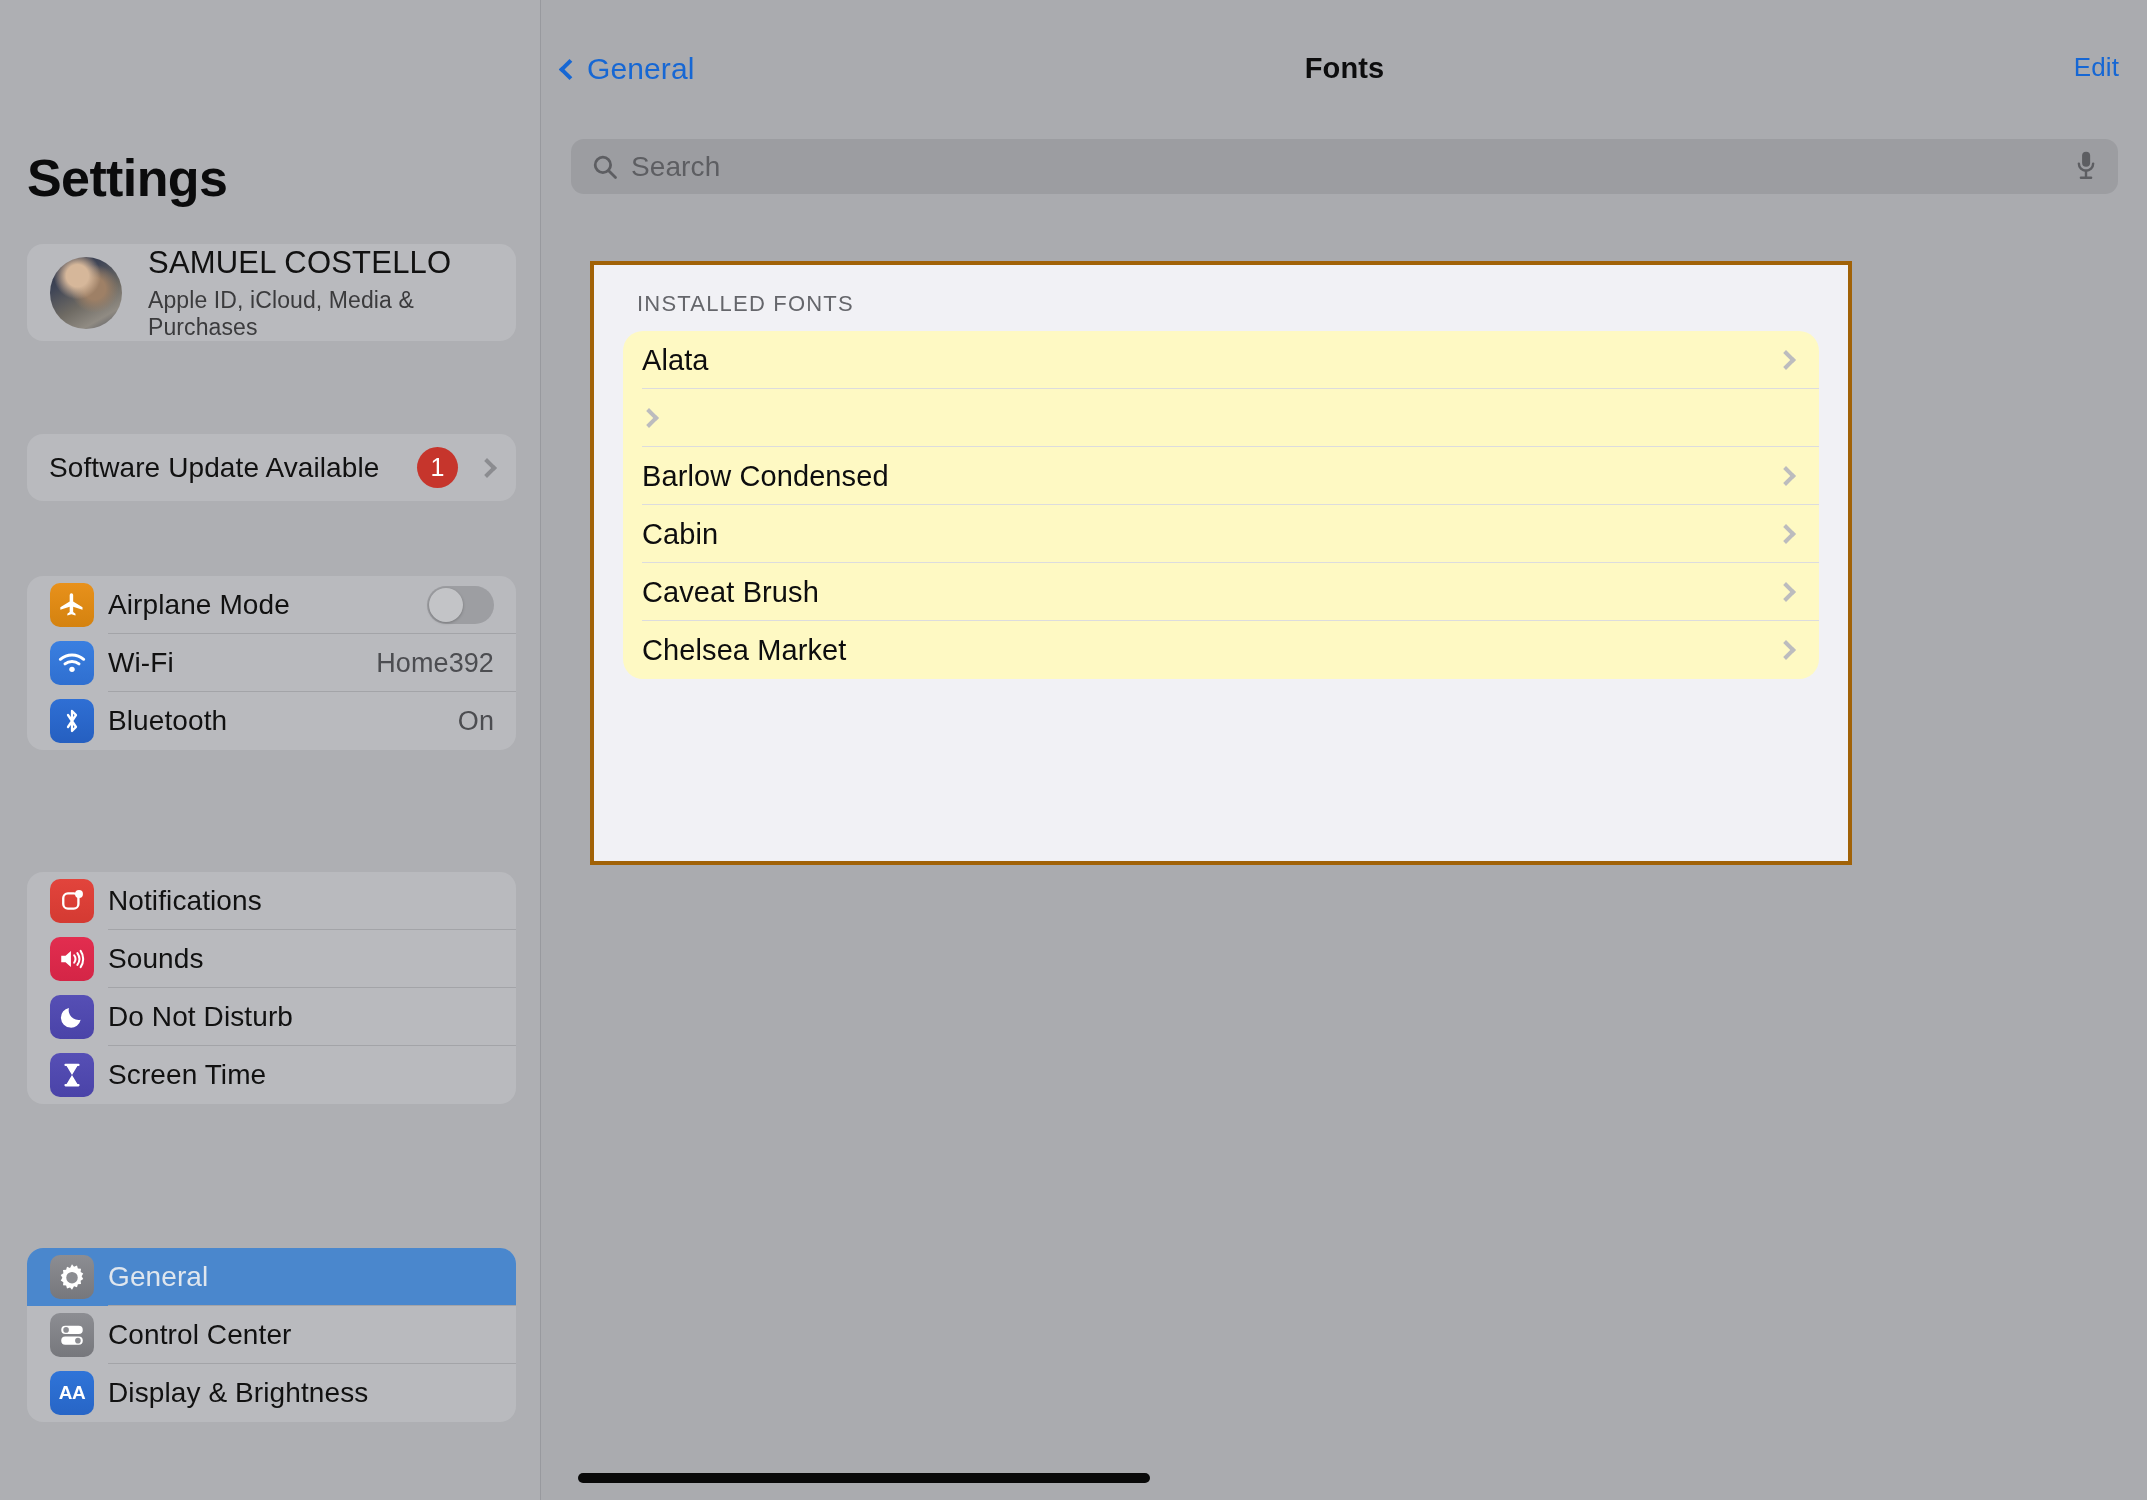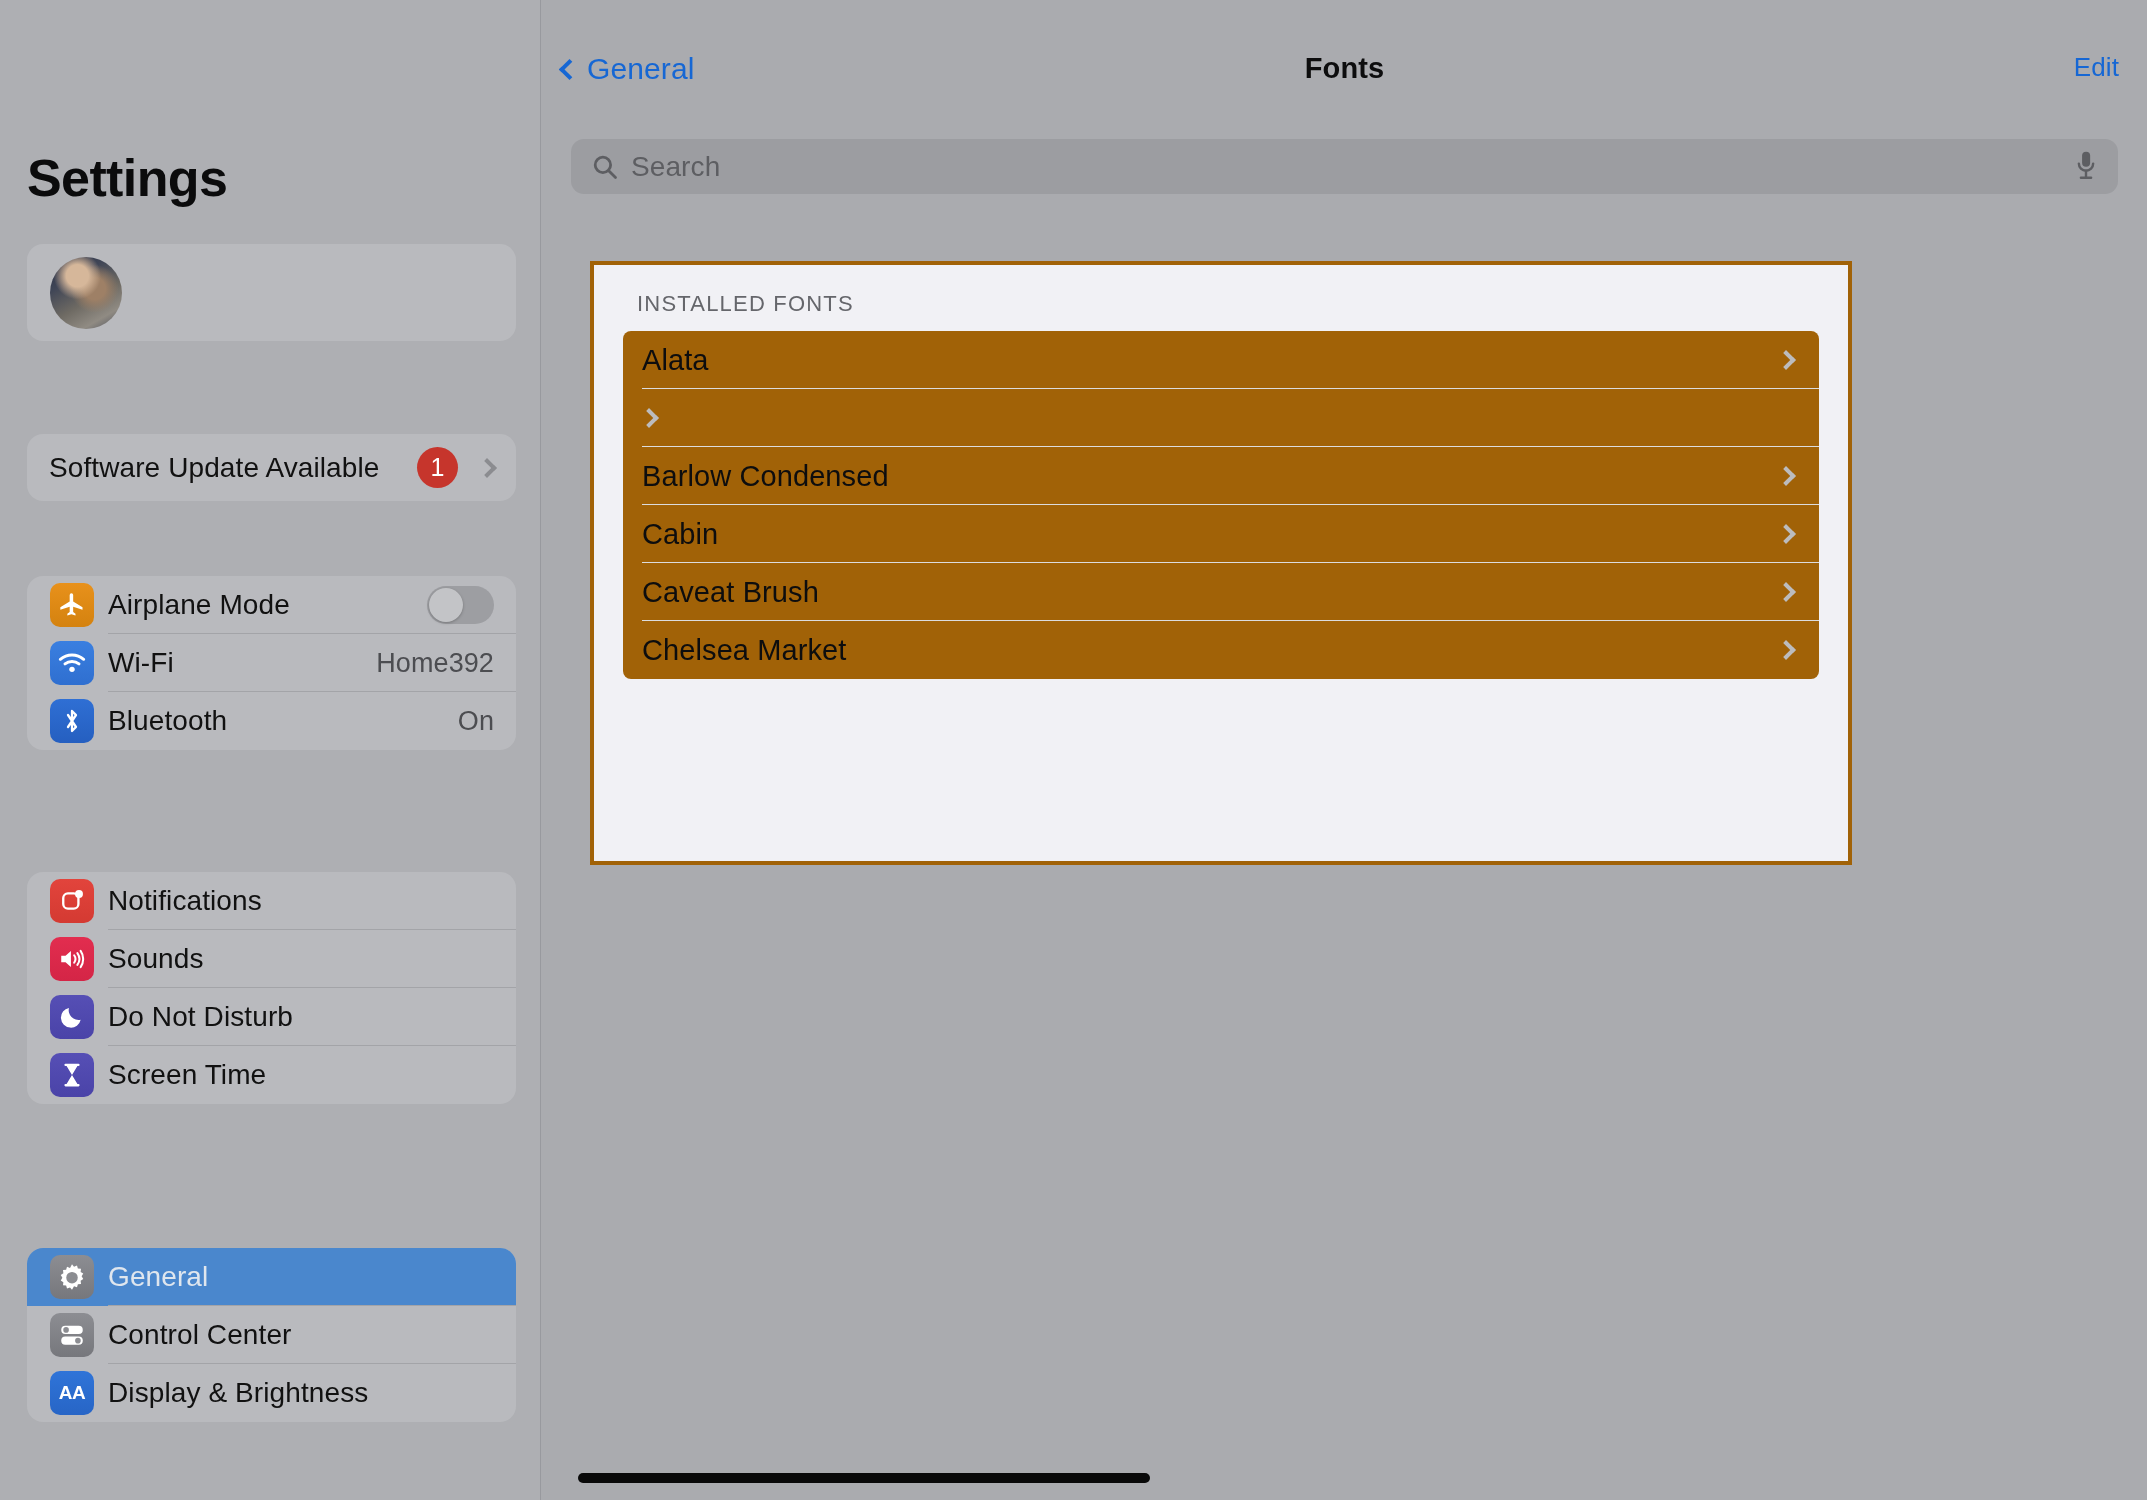--- a/index.html
+++ b/index.html
@@ -283,22 +283,22 @@
     background: #f1f1f5;
   }
   .section-header {
     font-size: 22px;
     color: #65666b;
     letter-spacing: 1.2px;
     padding: 26px 0 14px 43px;
   }
   .font-list {
     margin: 0 29px 15px 29px;
-    background: #a16207;
-    border-radius: 8px;
+    background: #fef9c3;
+    border-radius: 20px;
     overflow: hidden;
   }
   .font-row {
     height: 58px;
     display: flex;
     align-items: center;
     padding: 0 0 0 19px;
     position: relative;
   }
   .font-row .sep {
@@ -360,20 +360,24 @@
     </span>
   </div>
 </div>
 
 <div class="sidebar">
 
   <div class="settings-title">Settings</div>
 
   <div class="card profile-card">
     <div class="avatar"></div>
+    <div class="profile-text">
+      <div class="profile-name">SAMUEL COSTELLO</div>
+      <div class="profile-sub">Apple ID, iCloud, Media &amp; Purchases</div>
+    </div>
   </div>
 
   <div class="card update-card">
     <span class="update-label">Software Update Available</span>
     <span class="badge">1</span>
     <span class="chev-gray"></span>
   </div>
 
   <div class="card group-a">
     <div class="row">

